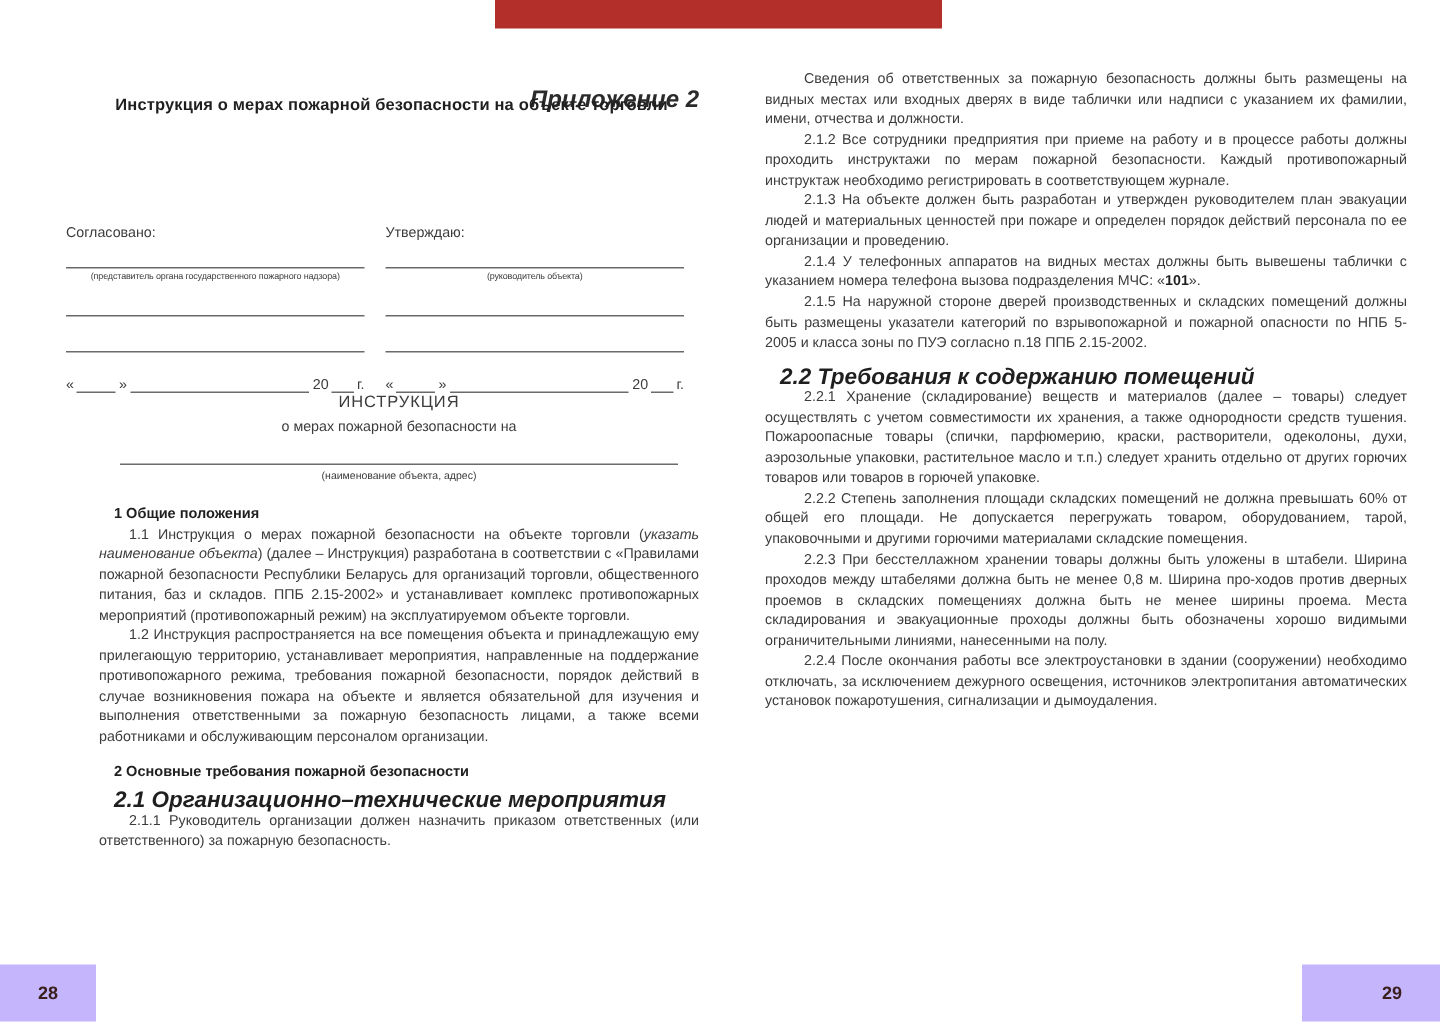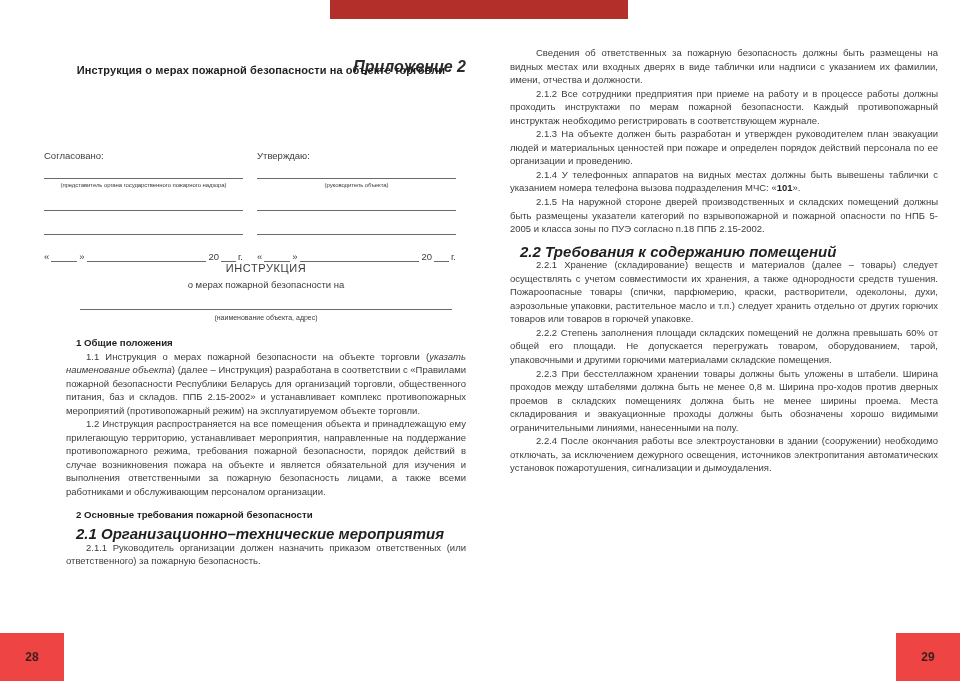--- a/index.html
+++ b/index.html
@@ -187,31 +187,31 @@
   .sp-above { margin-top: 9px; }
   .sp-above-sm { margin-top: 6px; }
   em.it { font-style: italic; }
   strong.bk { font-weight: bold; color: #1f1f1f; }
 
   
   .pagenum {
     position: absolute;
     bottom: 0;
     width: 64px;
-    height: 48px;
-    background: #ef4444;
+    height: 38px;
+    background: #c4b5fd;
     display: flex;
     align-items: center;
     justify-content: center;
     font-size: 12px;
     font-weight: bold;
     color: #3a1f1c;
   }
   .pagenum-left  { left: 0; }
-  .pagenum-right { right: 0; }
+  .pagenum-right { right: 0; padding-left: 28px; }
 </style>
 </head>
 <body>
 
 <div class="top-banner"></div>
 
 <div class="spread">
 
   <div class="page page-left">
 

